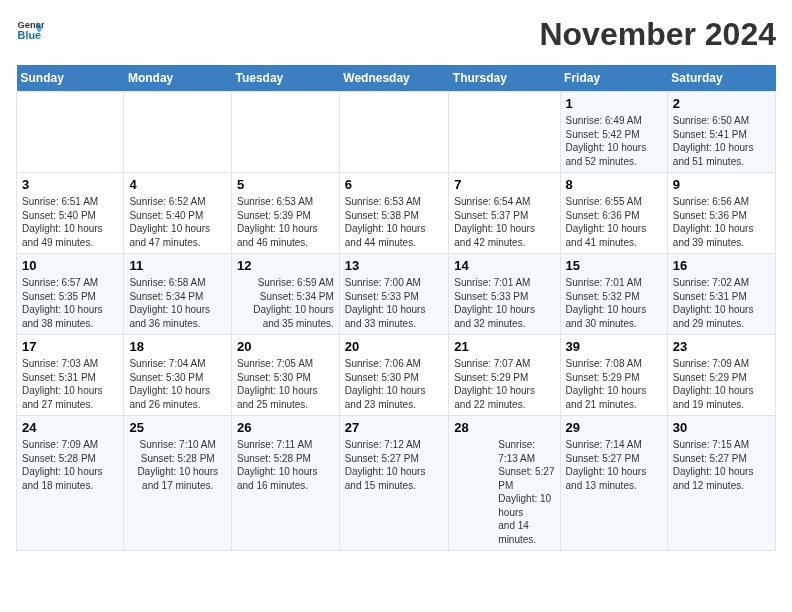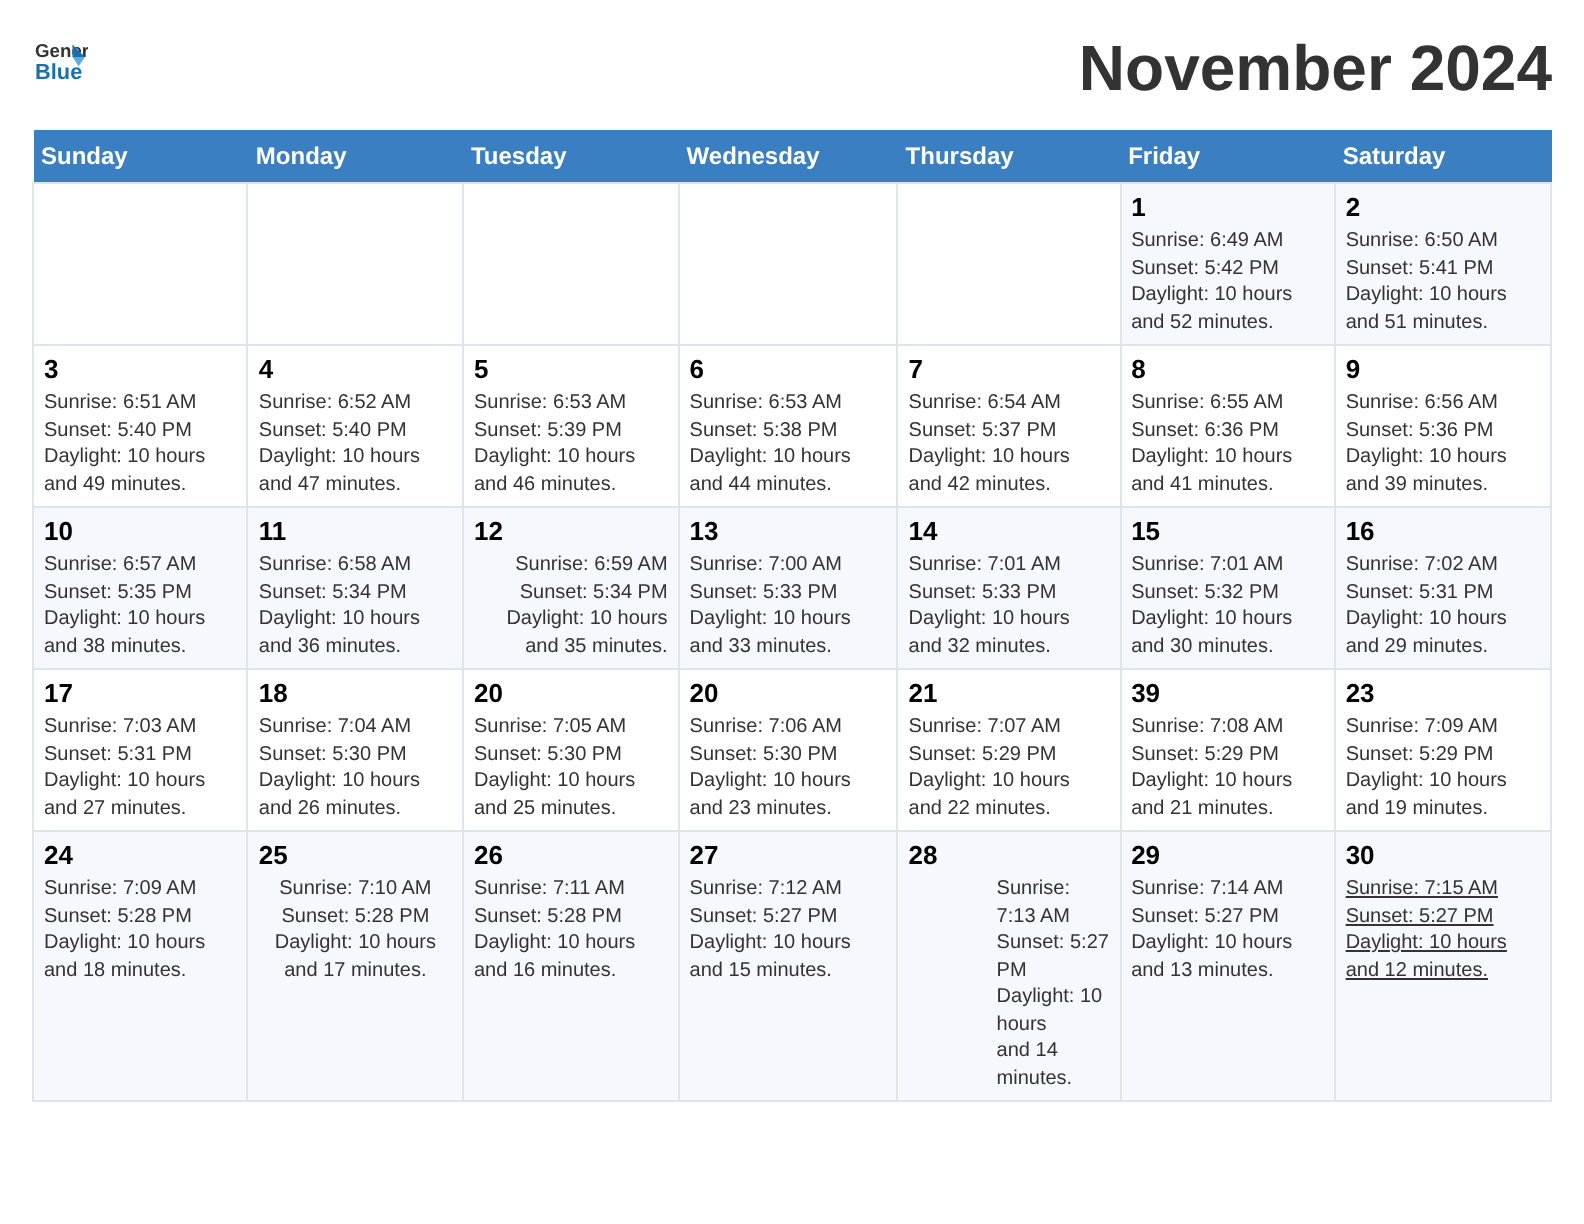--- a/index.html
+++ b/index.html
@@ -326,20 +326,20 @@
         </td>
         <td>
           <span class="day-num">29</span>
           <div class="day-info" style="white-space: pre-line;">Sunrise: 7:14 AM
 Sunset: 5:27 PM
 Daylight: 10 hours
 and 13 minutes.</div>
         </td>
         <td>
           <span class="day-num">30</span>
-          <div class="day-info" style="white-space: pre-line; text-decoration: underline;">Sunrise: 7:15 AM
+          <div class="day-info" style="white-space: pre-line;">Sunrise: 7:15 AM
 Sunset: 5:27 PM
 Daylight: 10 hours
 and 12 minutes.</div>
         </td>
       </tr>
     </tbody>
 </table>
 
 </body></html>

